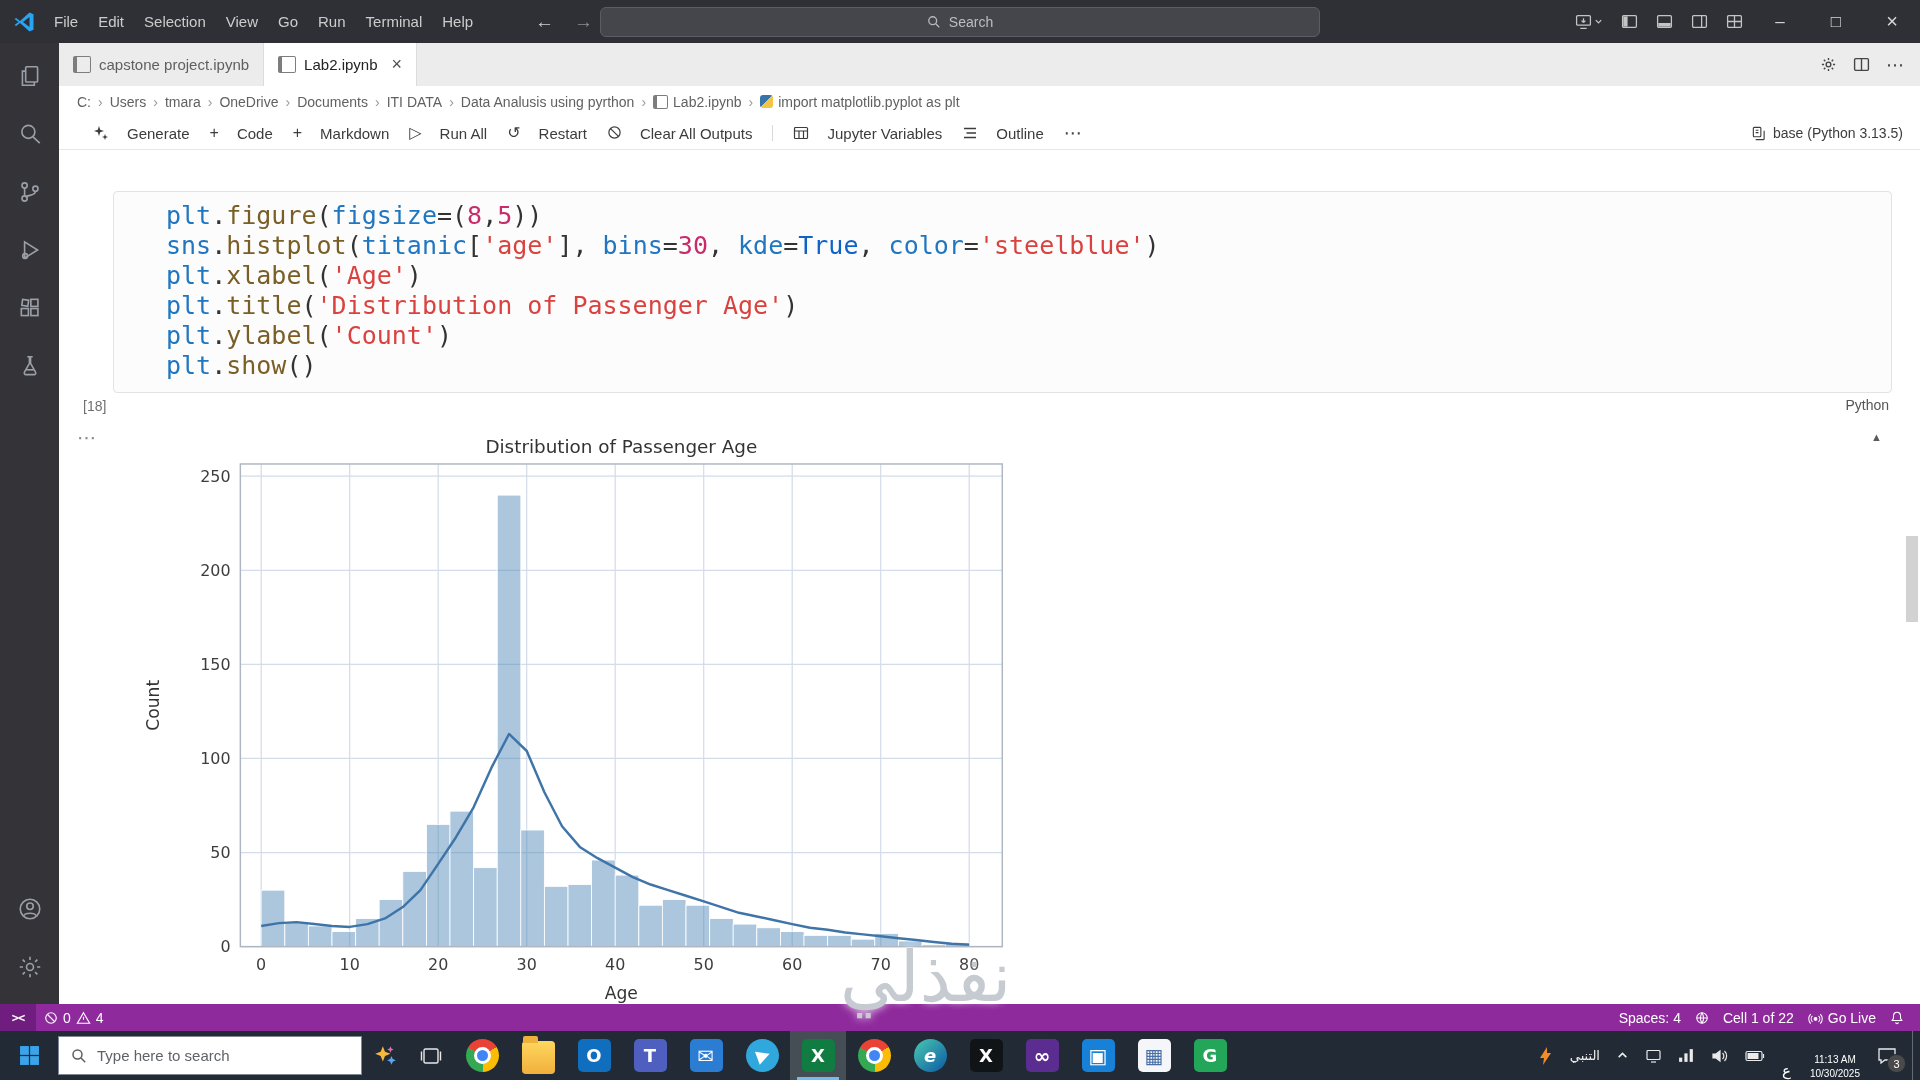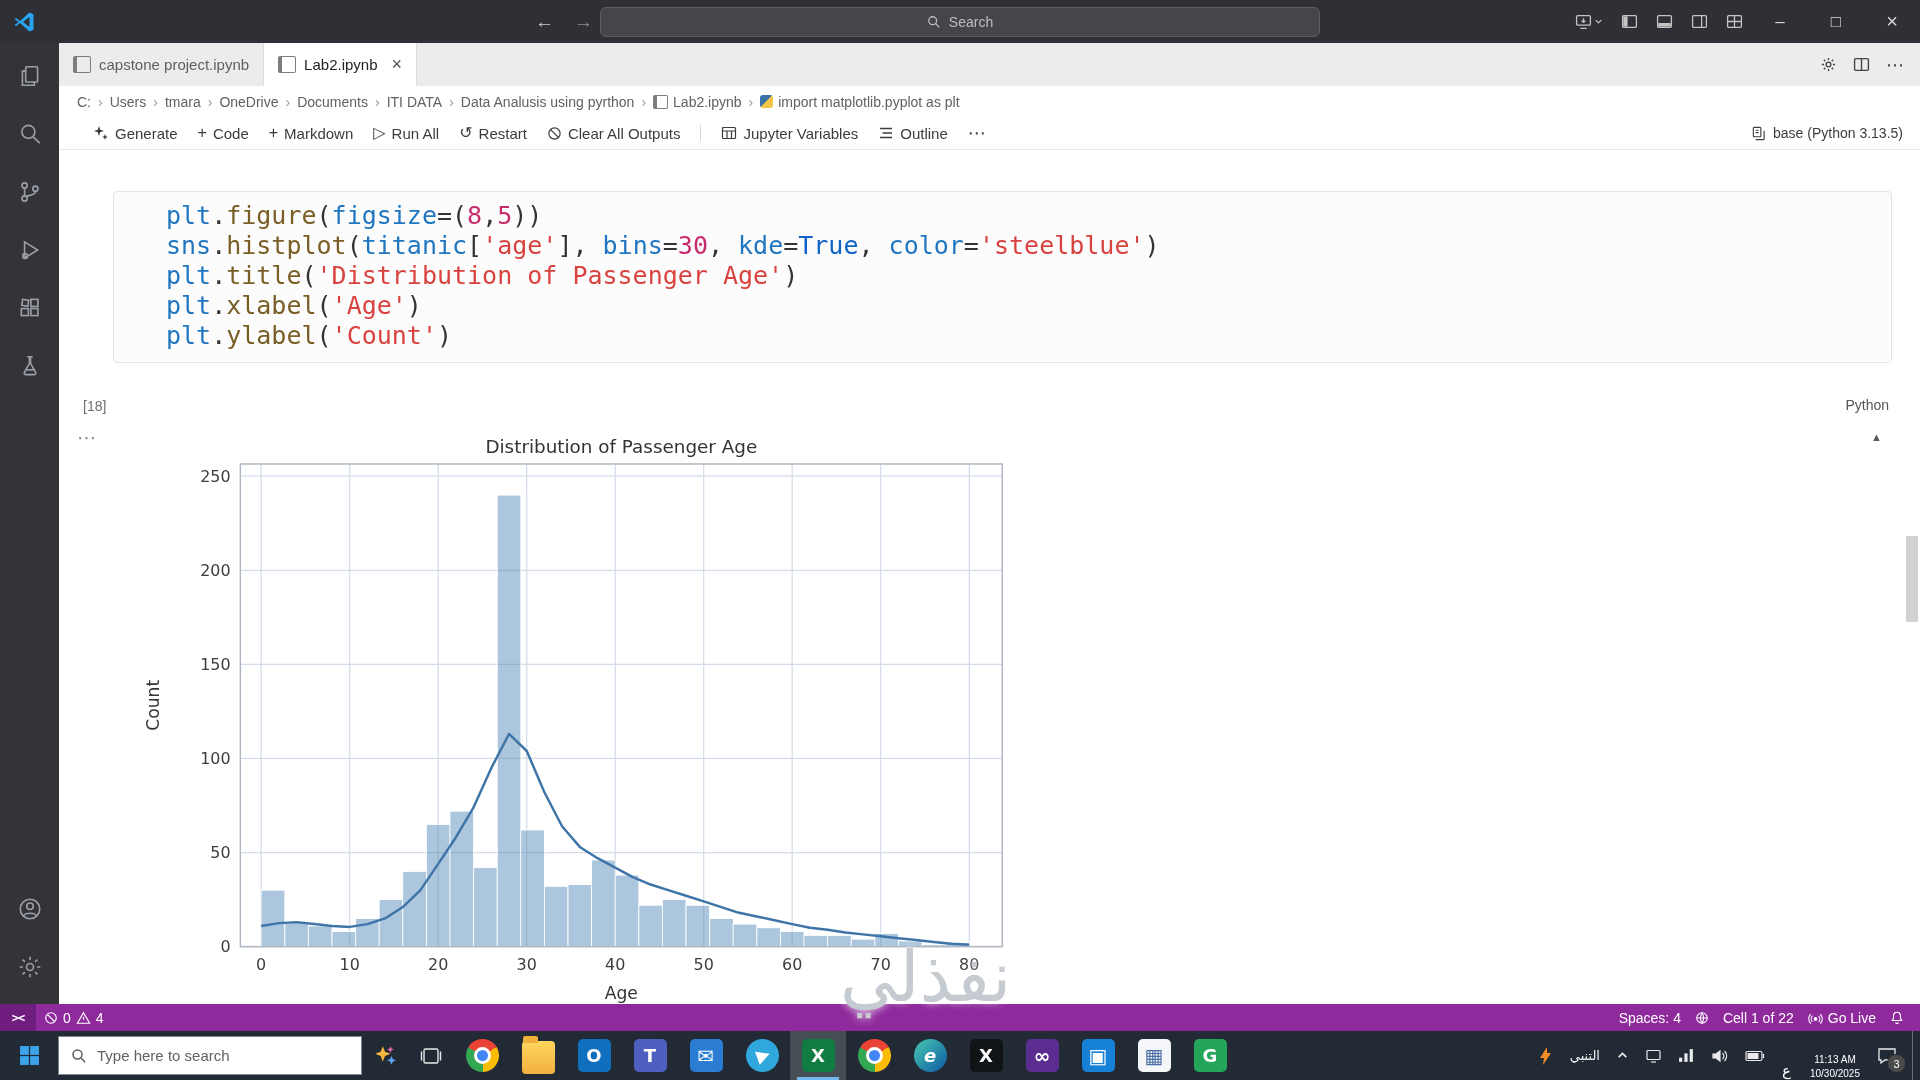--- a/index.html
+++ b/index.html
@@ -42,21 +42,21 @@
   
   #breadcrumbs{height:31px;display:flex;align-items:center;padding-left:18px;gap:7px;font-size:14px;color:#616161;background:#fff;white-space:nowrap}
   .bc-sep{color:#999}
   .bc-item{display:flex;align-items:center;gap:5px}
   .bc-ic{width:13px;height:13px;display:inline-block}
   .bc-notebook{border:1.5px solid #7d7d7d;border-left:4px solid #7d7d7d;border-radius:2px;width:10px;height:12px}
   .bc-python{background:linear-gradient(135deg,#3874a8 50%,#f3c546 50%);border-radius:3px}
 
   
   #nbtoolbar{height:32px;display:flex;align-items:center;gap:20px;padding:0 15px 0 34px;font-size:15px;color:#3c3c3c;background:#fff;border-bottom:1px solid #e7e7e7}
-  .tool{display:flex;align-items:center;gap:6px;color:#3c3c3c}
+  .tool{display:flex;align-items:flex-start;gap:18px;color:#3c3c3c}
   .tglyph{font-size:16px;line-height:1}
   .tool-sep{width:1px;height:16px;background:#d8d8d8}
   .tb-flex{flex:1}
   .kernel{display:flex;align-items:center;gap:7px;font-size:14px;color:#3c3c3c;padding-right:2px}
 
   
   #nbcontent{position:relative;flex:1;background:#fff;overflow:hidden}
   #codecell{position:absolute;left:54px;right:28px;top:41px;background:#fcfcfc;border:1px solid #e3e3e3;border-radius:4px;padding:9px 0 11px 52px}
   .code-line{font-family:"DejaVu Sans Mono","Liberation Mono",monospace;font-size:25px;line-height:30px;white-space:pre}
   .tk-v{color:#2076c0}.tk-m{color:#795e26}.tk-p{color:#333333}.tk-pa{color:#2076c0}
@@ -127,20 +127,30 @@
 <body>
 
 <div id="app">
 
   <header id="titlebar">
     <span id="vslogo">
       <svg viewBox="0 0 24 24" width="24" height="24">
           <path fill="#29a4f2" d="M17.5 2.5 8 11 4.2 8.1 2.5 9l4 3-4 3 1.7.9L8 13l9.5 8.5 4-1.7V4.2zM17.5 7v10L11 12z"></path>
         </svg>
     </span>
+    <nav id="menubar">
+        <div class="menu-item">File</div>
+        <div class="menu-item">Edit</div>
+        <div class="menu-item">Selection</div>
+        <div class="menu-item">View</div>
+        <div class="menu-item">Go</div>
+        <div class="menu-item">Run</div>
+        <div class="menu-item">Terminal</div>
+        <div class="menu-item">Help</div>
+      </nav>
     <div id="nav-arrows">
       <span class="nav-back">←</span>
       <span class="nav-fwd">→</span>
     </div>
     <div id="global-search">
       <span>
         <svg width="14" height="14" viewBox="0 0 16 16" fill="none" stroke="#b8b9bd" stroke-width="1.5">
             <circle cx="6.5" cy="6.5" r="4.5"></circle>
             <path d="M10 10l4 4"></path>
           </svg>
@@ -371,23 +381,24 @@
             </svg>
           <span>base (Python 3.13.5)</span>
         </span>
       </div>
 
       <div id="nbcontent">
         <div id="codecell">
           <div>
               <div class="code-line"><span class="tk-v">plt</span><span class="tk-p">.</span><span class="tk-m">figure</span><span class="tk-p">(</span><span class="tk-pa">figsize</span><span class="tk-p">=</span><span class="tk-p">(</span><span class="tk-n">8</span><span class="tk-p">,</span><span class="tk-n">5</span><span class="tk-p">))</span></div>
               <div class="code-line"><span class="tk-v">sns</span><span class="tk-p">.</span><span class="tk-m">histplot</span><span class="tk-p">(</span><span class="tk-v">titanic</span><span class="tk-p">[</span><span class="tk-s">'age'</span><span class="tk-p">], </span><span class="tk-pa">bins</span><span class="tk-p">=</span><span class="tk-n">30</span><span class="tk-p">, </span><span class="tk-pa">kde</span><span class="tk-p">=</span><span class="tk-k">True</span><span class="tk-p">, </span><span class="tk-pa">color</span><span class="tk-p">=</span><span class="tk-s">'steelblue'</span><span class="tk-p">)</span></div>
+              <div class="code-line"><span class="tk-v">plt</span><span class="tk-p">.</span><span class="tk-m">xlabel</span><span class="tk-p">(</span><span class="tk-s">'Age'</span><span class="tk-p">)</span></div>
               <div class="code-line"><span class="tk-v">plt</span><span class="tk-p">.</span><span class="tk-m">title</span><span class="tk-p">(</span><span class="tk-s">'Distribution of Passenger Age'</span><span class="tk-p">)</span></div>
-              <div class="code-line"><span class="tk-v">plt</span><span class="tk-p">.</span><span class="tk-m">xlabel</span><span class="tk-p">(</span><span class="tk-s">'Age'</span><span class="tk-p">)</span></div>
               <div class="code-line"><span class="tk-v">plt</span><span class="tk-p">.</span><span class="tk-m">ylabel</span><span class="tk-p">(</span><span class="tk-s">'Count'</span><span class="tk-p">)</span></div>
+              <div class="code-line"><span class="tk-v">plt</span><span class="tk-p">.</span><span class="tk-m">show</span><span class="tk-p">()</span></div>
             </div>
         </div>
         <div id="execcount">[18]</div>
         <div id="celllang">Python</div>
         <div id="outactions">⋯</div>
         <div id="chartwrap">
           <svg id="chart" width="882" height="588" viewBox="0 0 720 480">
               <line x1="103" x2="103" y1="31" y2="425" class="grid"></line>
               <line x1="175.25" x2="175.25" y1="31" y2="425" class="grid"></line>
               <line x1="247.5" x2="247.5" y1="31" y2="425" class="grid"></line>

